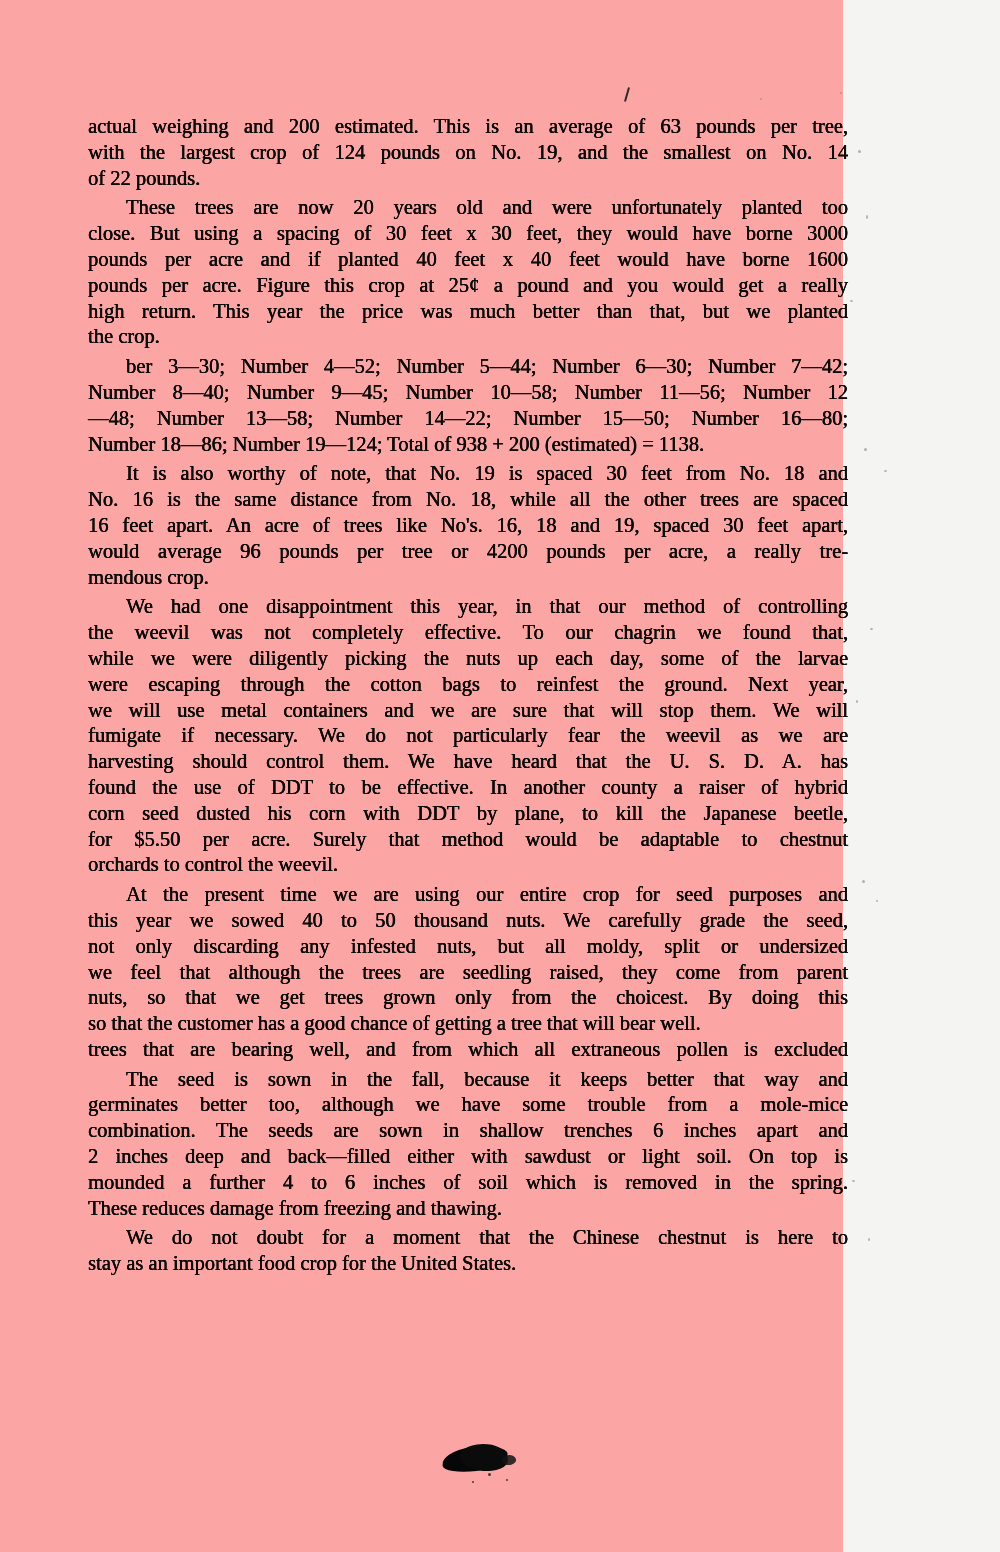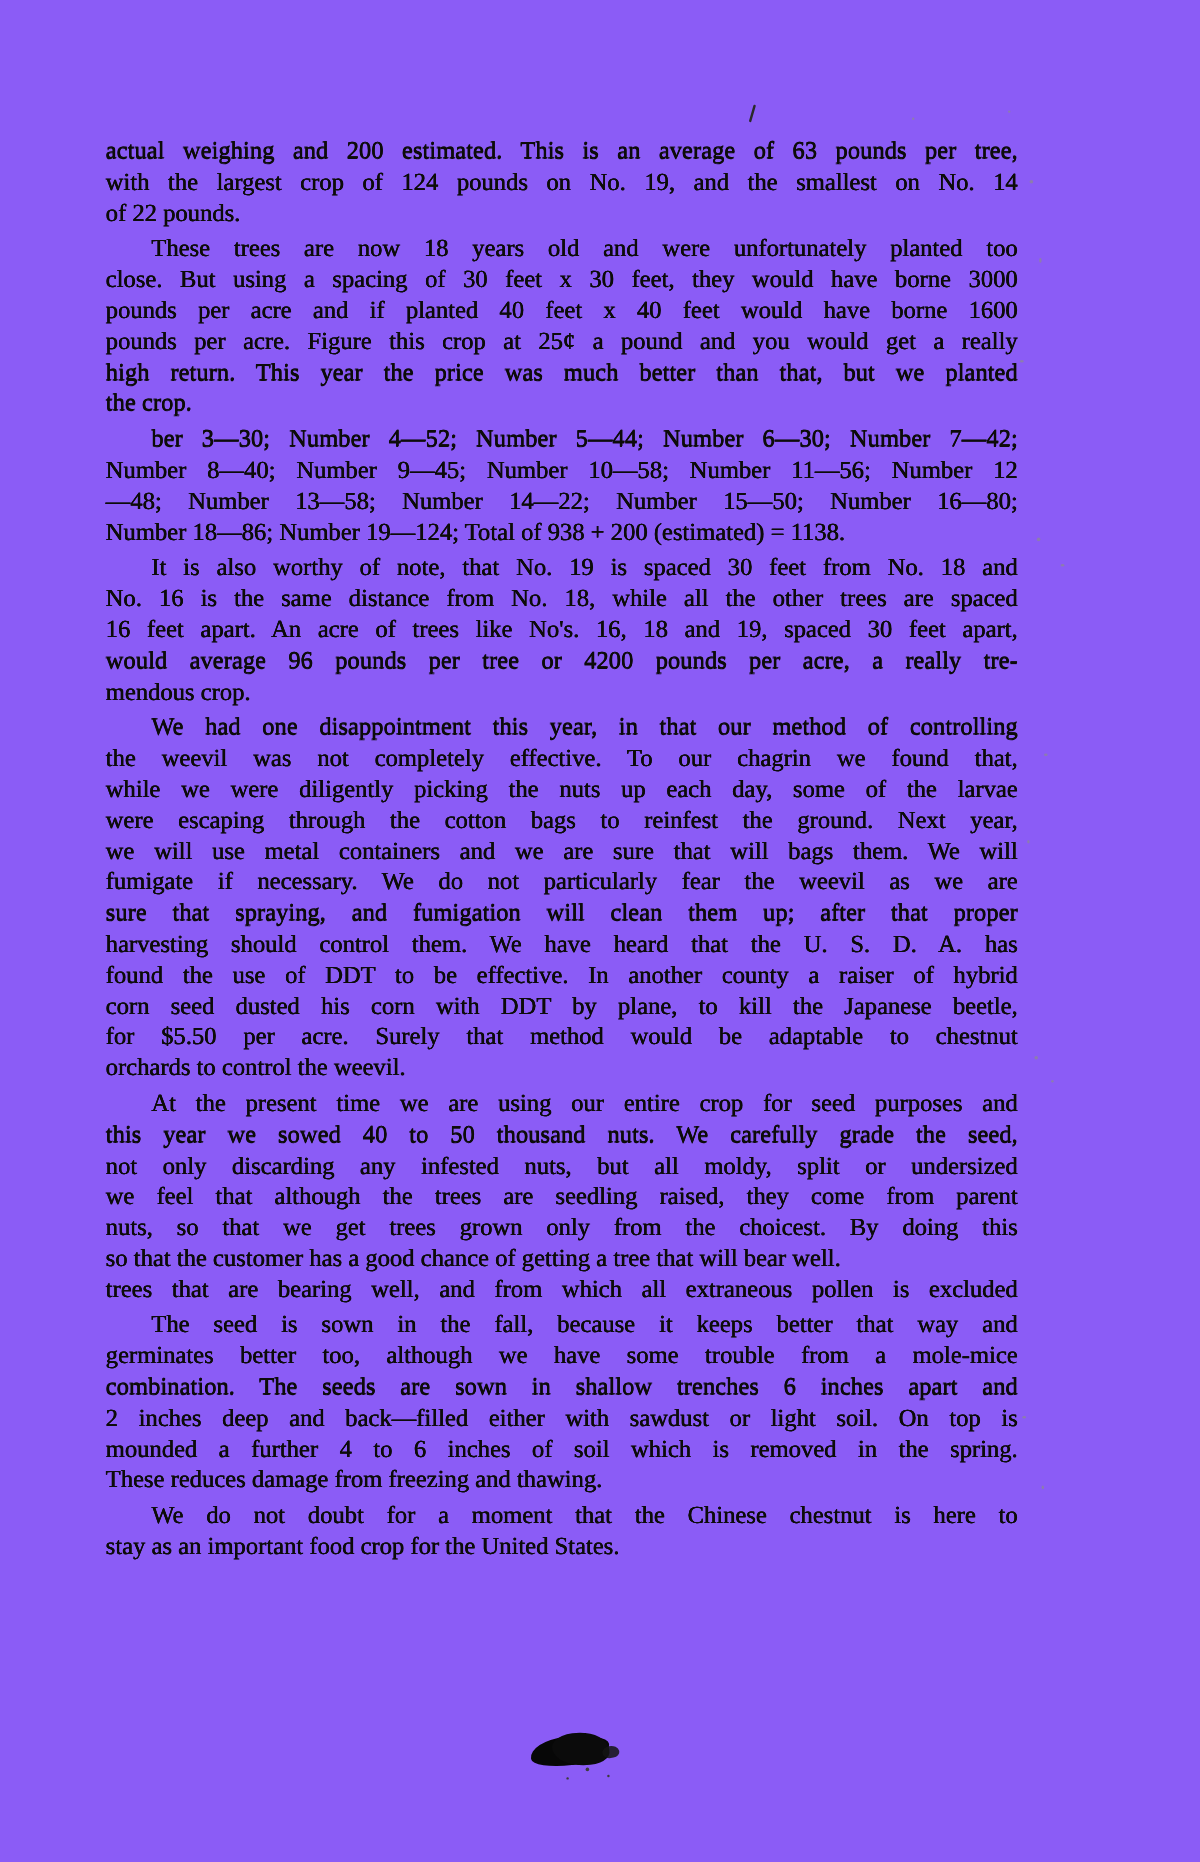--- a/index.html
+++ b/index.html
@@ -6,23 +6,23 @@
     margin: 0;
     padding: 0;
     width: 1000px;
     height: 1552px;
     overflow: hidden;
     background: #f4f4f2;
   }
   .page {
     position: absolute;
     left: 0; top: 0;
-    width: 1000px;
+    width: 843px;
     height: 1552px;
-    background: #8b5cf6;
+    background: #fca5a5;
   }
   .text-block {
     position: absolute;
     left: 88px;
     top: 114px;
     width: 760px;
     color: #0d0c0a;
     font-family: "Liberation Serif", "DejaVu Serif", serif;
     font-size: 20.5px;
     line-height: 25.8px;
@@ -119,21 +119,21 @@
   <div class="speck" style="left:760px; top:98px; width:2px; height:2px;"></div>
   <div class="speck" style="left:840px; top:92px; width:2px; height:2px;"></div>
 
   <div class="text-block">
       <p class="para">
         <span class="line">actual weighing and 200 estimated. This is an average of 63 pounds per tree,</span>
         <span class="line">with the largest crop of 124 pounds on No. 19, and the smallest on No. 14</span>
         <span class="line last">of 22 pounds.</span>
       </p>
       <p class="para indent">
-        <span class="line">These trees are now 18 years old and were unfortunately planted too</span>
+        <span class="line">These trees are now 20 years old and were unfortunately planted too</span>
         <span class="line">close. But using a spacing of 30 feet x 30 feet, they would have borne 3000</span>
         <span class="line">pounds per acre and if planted 40 feet x 40 feet would have borne 1600</span>
         <span class="line">pounds per acre. Figure this crop at 25¢ a pound and you would get a really</span>
         <span class="line">high return. This year the price was much better than that, but we planted</span>
         <span class="line last">the crop.</span>
       </p>
       <p class="para indent">
         <span class="line">ber 3—30; Number 4—52; Number 5—44; Number 6—30; Number 7—42;</span>
         <span class="line">Number 8—40; Number 9—45; Number 10—58; Number 11—56; Number 12</span>
         <span class="line">—48; Number 13—58; Number 14—22; Number 15—50; Number 16—80;</span>
@@ -144,23 +144,22 @@
         <span class="line">No. 16 is the same distance from No. 18, while all the other trees are spaced</span>
         <span class="line">16 feet apart. An acre of trees like No's. 16, 18 and 19, spaced 30 feet apart,</span>
         <span class="line">would average 96 pounds per tree or 4200 pounds per acre, a really tre-</span>
         <span class="line last">mendous crop.</span>
       </p>
       <p class="para indent">
         <span class="line">We had one disappointment this year, in that our method of controlling</span>
         <span class="line">the weevil was not completely effective. To our chagrin we found that,</span>
         <span class="line">while we were diligently picking the nuts up each day, some of the larvae</span>
         <span class="line">were escaping through the cotton bags to reinfest the ground. Next year,</span>
-        <span class="line">we will use metal containers and we are sure that will bags them. We will</span>
+        <span class="line">we will use metal containers and we are sure that will stop them. We will</span>
         <span class="line">fumigate if necessary. We do not particularly fear the weevil as we are</span>
-        <span class="line">sure that spraying, and fumigation will clean them up; after that proper</span>
         <span class="line">harvesting should control them. We have heard that the U. S. D. A. has</span>
         <span class="line">found the use of DDT to be effective. In another county a raiser of hybrid</span>
         <span class="line">corn seed dusted his corn with DDT by plane, to kill the Japanese beetle,</span>
         <span class="line">for $5.50 per acre. Surely that method would be adaptable to chestnut</span>
         <span class="line last">orchards to control the weevil.</span>
       </p>
       <p class="para indent">
         <span class="line">At the present time we are using our entire crop for seed purposes and</span>
         <span class="line">this year we sowed 40 to 50 thousand nuts. We carefully grade the seed,</span>
         <span class="line">not only discarding any infested nuts, but all moldy, split or undersized</span>

